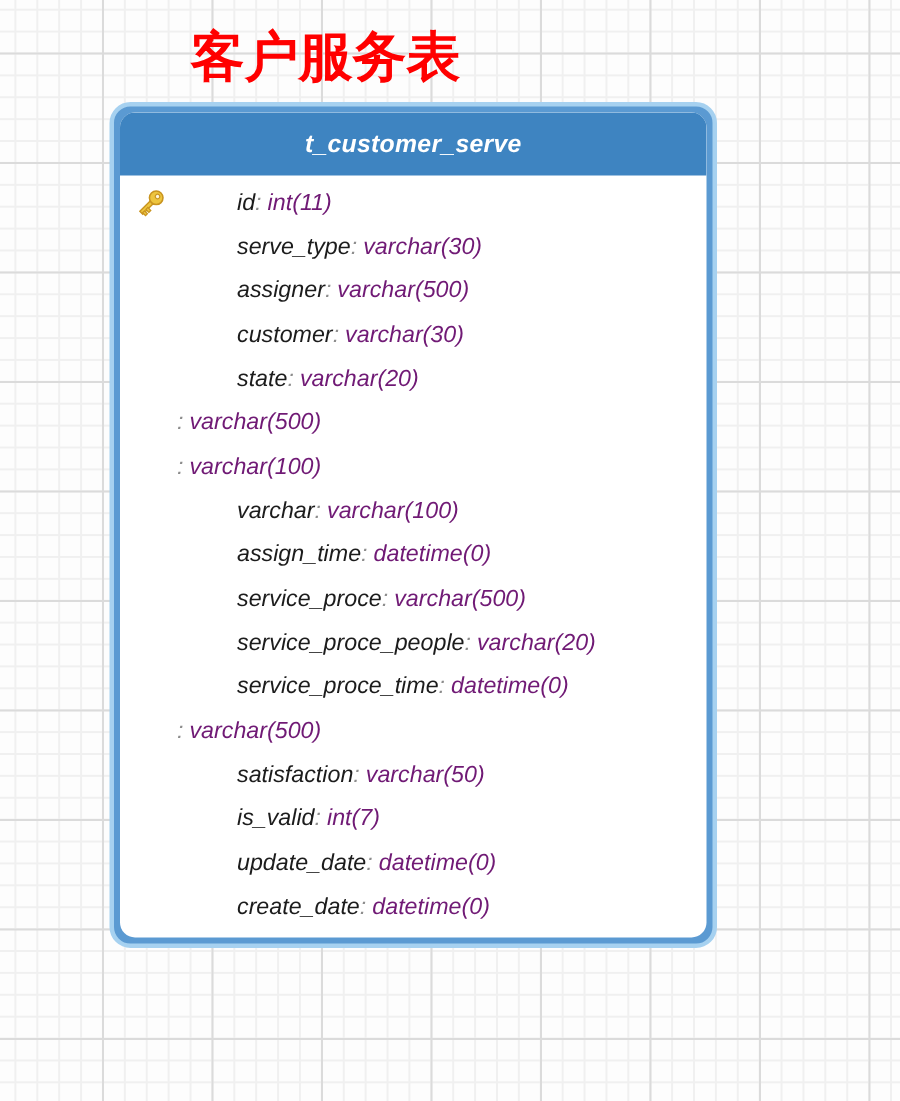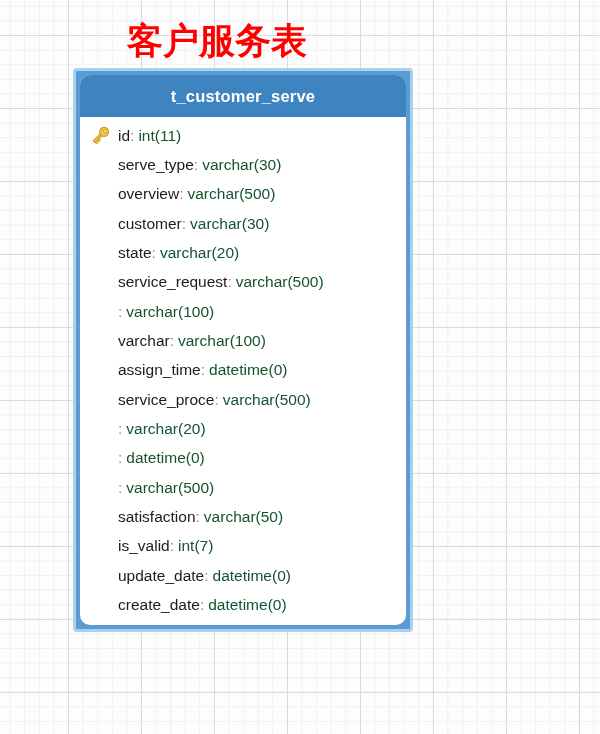--- a/index.html
+++ b/index.html
@@ -25,32 +25,34 @@
   .diagram-title {
     position: absolute;
     left: 127px;
     top: 22px;
     font-size: 36px;
     font-weight: bold;
     color: #ff0000;
     line-height: 1.05;
     white-space: nowrap;
     letter-spacing: 0px;
+    font-family: Liberation Mono, monospace;
   }
   
   .table-card {
     position: absolute;
     left: 73px;
     top: 68px;
-    width: 340px;
+    width: 405px;
     height: 564px;
     background: #5b9ad2;
     border: 3px solid #a6d1f0;
-    border-radius: 4px;
+    border-radius: 14px;
     padding: 4px;
+    font-style: italic;
   }
   .table-card-inner {
     width: 100%;
     height: 100%;
     background: #ffffff;
     border-radius: 10px;
     overflow: hidden;
     display: flex;
     flex-direction: column;
   }
@@ -81,29 +83,30 @@
     display: flex;
     align-items: center;
     justify-content: flex-start;
     padding-left: 3px;
   }
   .key-cell svg { visibility: hidden; }
   .field-row.pk .key-cell svg { visibility: visible; }
   .field-name {
     font-size: 15.5px;
     color: #1c1c1c;
+    margin-left: 40px;
   }
   .field-colon {
     font-size: 15.5px;
     color: #8d8d8d;
     margin-right: 4px;
   }
   .field-type {
     font-size: 15.5px;
-    color: #14532d;
+    color: #701a75;
   }
 </style>
 </head>
 <body>
 
 <div class="canvas">
 
   <div class="diagram-title">客户服务表</div>
 
   <div class="table-card">
@@ -147,21 +150,21 @@
       <svg width="21" height="21" viewBox="0 0 20 20">
         <g transform="rotate(45 10 10)">
           <rect x="8.7" y="8.5" width="2.6" height="10" fill="#edc53f" stroke="#c9941f" stroke-width="0.9"></rect>
           <rect x="10.6" y="13.2" width="2.6" height="1.7" fill="#edc53f" stroke="#c9941f" stroke-width="0.8"></rect>
           <rect x="10.6" y="16.2" width="2.6" height="1.7" fill="#edc53f" stroke="#c9941f" stroke-width="0.8"></rect>
           <circle cx="10" cy="5.1" r="4.3" fill="#edc53f" stroke="#c9941f" stroke-width="1"></circle>
           <circle cx="10" cy="3.9" r="1.4" fill="#fdf6dd" stroke="#c9941f" stroke-width="0.7"></circle>
         </g>
       </svg>
     </span>
-    <span class="field-name">overview</span>
+    <span class="field-name">assigner</span>
             <span class="field-colon">:</span>
     <span class="field-type">varchar(500)</span>
   </div>
           <div class="field-row">
     <span class="key-cell">
       <svg width="21" height="21" viewBox="0 0 20 20">
         <g transform="rotate(45 10 10)">
           <rect x="8.7" y="8.5" width="2.6" height="10" fill="#edc53f" stroke="#c9941f" stroke-width="0.9"></rect>
           <rect x="10.6" y="13.2" width="2.6" height="1.7" fill="#edc53f" stroke="#c9941f" stroke-width="0.8"></rect>
           <rect x="10.6" y="16.2" width="2.6" height="1.7" fill="#edc53f" stroke="#c9941f" stroke-width="0.8"></rect>
@@ -195,21 +198,20 @@
       <svg width="21" height="21" viewBox="0 0 20 20">
         <g transform="rotate(45 10 10)">
           <rect x="8.7" y="8.5" width="2.6" height="10" fill="#edc53f" stroke="#c9941f" stroke-width="0.9"></rect>
           <rect x="10.6" y="13.2" width="2.6" height="1.7" fill="#edc53f" stroke="#c9941f" stroke-width="0.8"></rect>
           <rect x="10.6" y="16.2" width="2.6" height="1.7" fill="#edc53f" stroke="#c9941f" stroke-width="0.8"></rect>
           <circle cx="10" cy="5.1" r="4.3" fill="#edc53f" stroke="#c9941f" stroke-width="1"></circle>
           <circle cx="10" cy="3.9" r="1.4" fill="#fdf6dd" stroke="#c9941f" stroke-width="0.7"></circle>
         </g>
       </svg>
     </span>
-    <span class="field-name">service_request</span>
             <span class="field-colon">:</span>
     <span class="field-type">varchar(500)</span>
   </div>
           <div class="field-row">
     <span class="key-cell">
       <svg width="21" height="21" viewBox="0 0 20 20">
         <g transform="rotate(45 10 10)">
           <rect x="8.7" y="8.5" width="2.6" height="10" fill="#edc53f" stroke="#c9941f" stroke-width="0.9"></rect>
           <rect x="10.6" y="13.2" width="2.6" height="1.7" fill="#edc53f" stroke="#c9941f" stroke-width="0.8"></rect>
           <rect x="10.6" y="16.2" width="2.6" height="1.7" fill="#edc53f" stroke="#c9941f" stroke-width="0.8"></rect>
@@ -274,35 +276,37 @@
       <svg width="21" height="21" viewBox="0 0 20 20">
         <g transform="rotate(45 10 10)">
           <rect x="8.7" y="8.5" width="2.6" height="10" fill="#edc53f" stroke="#c9941f" stroke-width="0.9"></rect>
           <rect x="10.6" y="13.2" width="2.6" height="1.7" fill="#edc53f" stroke="#c9941f" stroke-width="0.8"></rect>
           <rect x="10.6" y="16.2" width="2.6" height="1.7" fill="#edc53f" stroke="#c9941f" stroke-width="0.8"></rect>
           <circle cx="10" cy="5.1" r="4.3" fill="#edc53f" stroke="#c9941f" stroke-width="1"></circle>
           <circle cx="10" cy="3.9" r="1.4" fill="#fdf6dd" stroke="#c9941f" stroke-width="0.7"></circle>
         </g>
       </svg>
     </span>
+    <span class="field-name">service_proce_people</span>
             <span class="field-colon">:</span>
     <span class="field-type">varchar(20)</span>
   </div>
           <div class="field-row">
     <span class="key-cell">
       <svg width="21" height="21" viewBox="0 0 20 20">
         <g transform="rotate(45 10 10)">
           <rect x="8.7" y="8.5" width="2.6" height="10" fill="#edc53f" stroke="#c9941f" stroke-width="0.9"></rect>
           <rect x="10.6" y="13.2" width="2.6" height="1.7" fill="#edc53f" stroke="#c9941f" stroke-width="0.8"></rect>
           <rect x="10.6" y="16.2" width="2.6" height="1.7" fill="#edc53f" stroke="#c9941f" stroke-width="0.8"></rect>
           <circle cx="10" cy="5.1" r="4.3" fill="#edc53f" stroke="#c9941f" stroke-width="1"></circle>
           <circle cx="10" cy="3.9" r="1.4" fill="#fdf6dd" stroke="#c9941f" stroke-width="0.7"></circle>
         </g>
       </svg>
     </span>
+    <span class="field-name">service_proce_time</span>
             <span class="field-colon">:</span>
     <span class="field-type">datetime(0)</span>
   </div>
           <div class="field-row">
     <span class="key-cell">
       <svg width="21" height="21" viewBox="0 0 20 20">
         <g transform="rotate(45 10 10)">
           <rect x="8.7" y="8.5" width="2.6" height="10" fill="#edc53f" stroke="#c9941f" stroke-width="0.9"></rect>
           <rect x="10.6" y="13.2" width="2.6" height="1.7" fill="#edc53f" stroke="#c9941f" stroke-width="0.8"></rect>
           <rect x="10.6" y="16.2" width="2.6" height="1.7" fill="#edc53f" stroke="#c9941f" stroke-width="0.8"></rect>

